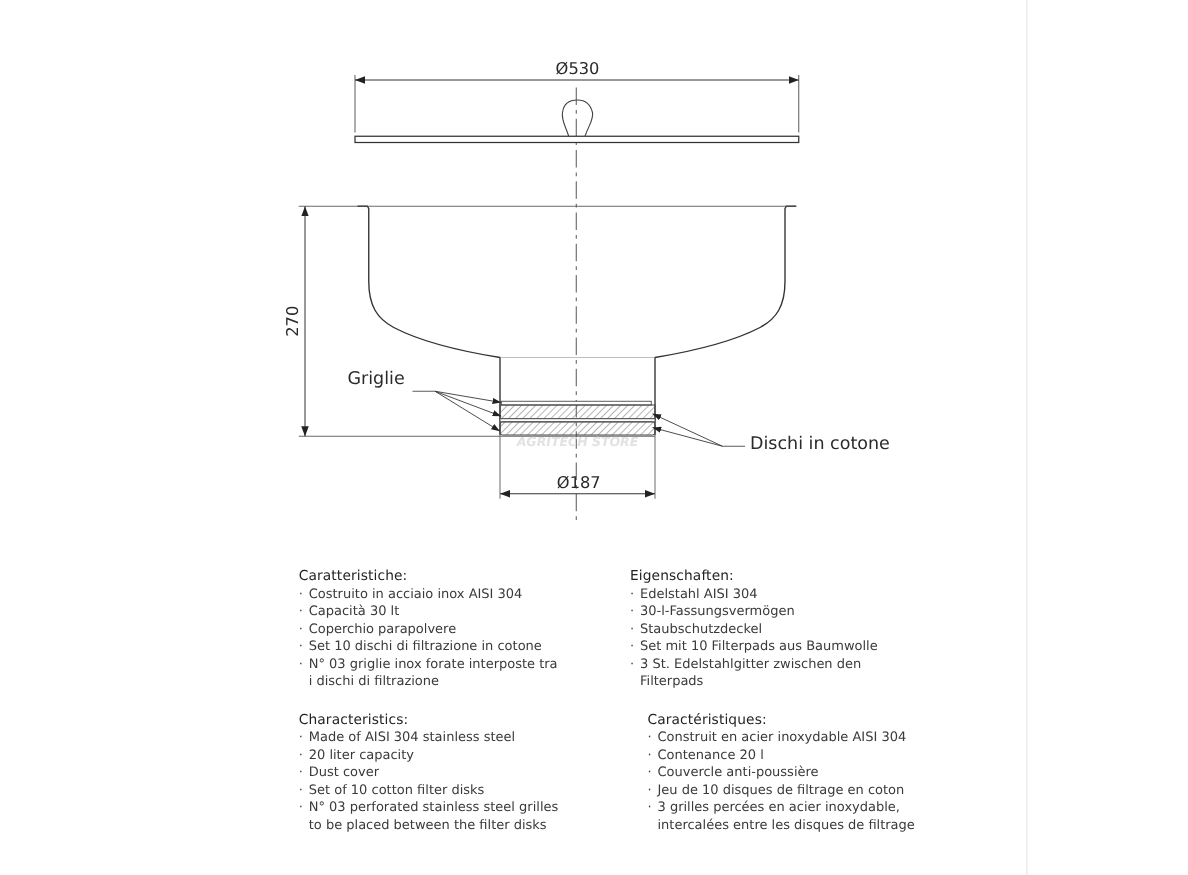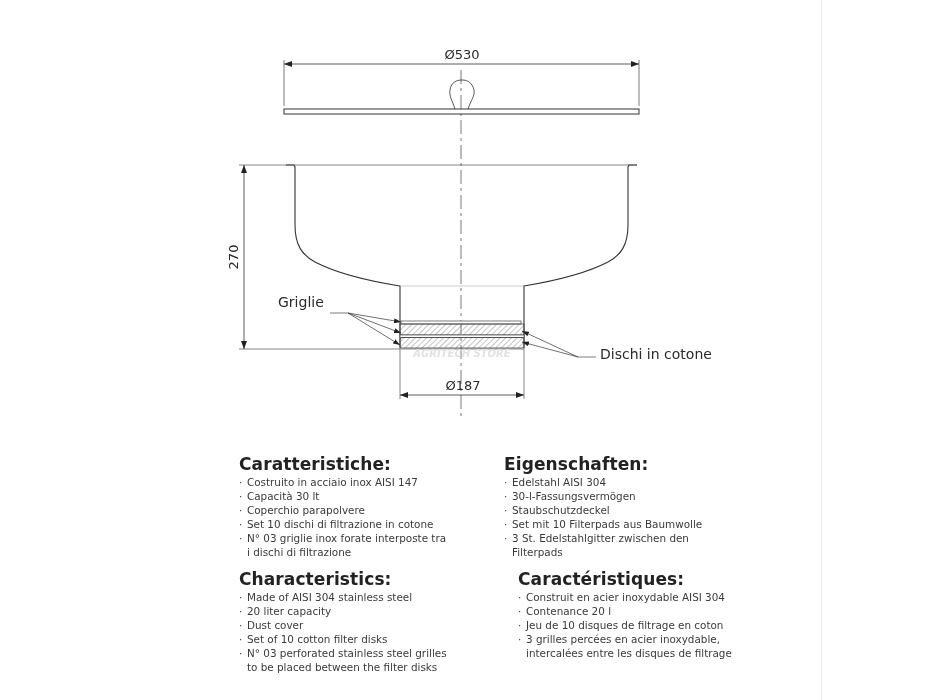--- a/index.html
+++ b/index.html
@@ -7,21 +7,21 @@
     width: 950px; height: 700px; overflow: hidden;
     background: #ffffff; position: relative;
     font-family: "DejaVu Sans", "Liberation Sans", sans-serif;
     color: #2a2a2a;
   }
   #drawing { position: absolute; left: 0; top: 0; width: 950px; height: 700px; }
   .svg-text { font-family: "DejaVu Sans", sans-serif; fill: #2a2a2a; }
   .edge-line { position: absolute; left: 821px; top: 0; width: 1px; height: 700px; background: #e9e9e9; }
   .spec-block { position: absolute; width: 260px; }
   .spec-block h3 {
-    margin: 0 0 1px 0; font-size: 17px; font-weight: bold; color: #222;
+    margin: 0 0 1px 0; font-size: 11px; font-weight: normal; color: #222;
     letter-spacing: 0.1px;
   }
   .spec-block ul { list-style: none; margin: 0; padding: 0; }
   .spec-block li {
     font-size: 10.4px; line-height: 14.1px; color: #3a3a3a; position: relative; padding-left: 8px;
   }
   .spec-block li::before { content: "·"; position: absolute; left: 0; top: 0; }
   #spec-it { left: 239px; top: 454px; }
   #spec-de { left: 504px; top: 454px; }
   #spec-en { left: 239px; top: 569px; }
@@ -110,21 +110,21 @@
     <line x1="578" y1="357" x2="596" y2="357" stroke="#444" stroke-width="0.7"></line>
     <line x1="578" y1="357" x2="522" y2="331" stroke="#333" stroke-width="0.7" marker-end="url(#arrs)"></line>
     <line x1="578" y1="357" x2="522" y2="342" stroke="#333" stroke-width="0.7" marker-end="url(#arrs)"></line>
   </g>
   <text class="svg-text" x="600" y="359" font-size="14">Dischi in cotone</text>
 </svg>
 
 <div class="spec-block" id="spec-it">
   <h3>Caratteristiche:</h3>
   <ul>
-    <li>Costruito in acciaio inox AISI 147</li>
+    <li>Costruito in acciaio inox AISI 304</li>
     <li>Capacità 30 lt</li>
     <li>Coperchio parapolvere</li>
     <li>Set 10 dischi di filtrazione in cotone</li>
     <li>N° 03 griglie inox forate interposte tra</li>
     <li class="cont-line" style="list-style:none">i dischi di filtrazione</li>
   </ul>
 </div>
 
 <div class="spec-block" id="spec-de">
   <h3>Eigenschaften:</h3>
@@ -148,20 +148,21 @@
     <li>N° 03 perforated stainless steel grilles</li>
     <li class="cont-line">to be placed between the filter disks</li>
   </ul>
 </div>
 
 <div class="spec-block" id="spec-fr">
   <h3>Caractéristiques:</h3>
   <ul>
     <li>Construit en acier inoxydable AISI 304</li>
     <li>Contenance 20 l</li>
+    <li>Couvercle anti-poussière</li>
     <li>Jeu de 10 disques de filtrage en coton</li>
     <li>3 grilles percées en acier inoxydable,</li>
     <li class="cont-line">intercalées entre les disques de filtrage</li>
   </ul>
 </div>
 
 <style>
   .spec-block li.cont-line::before { content: ""; }
 </style>
 

